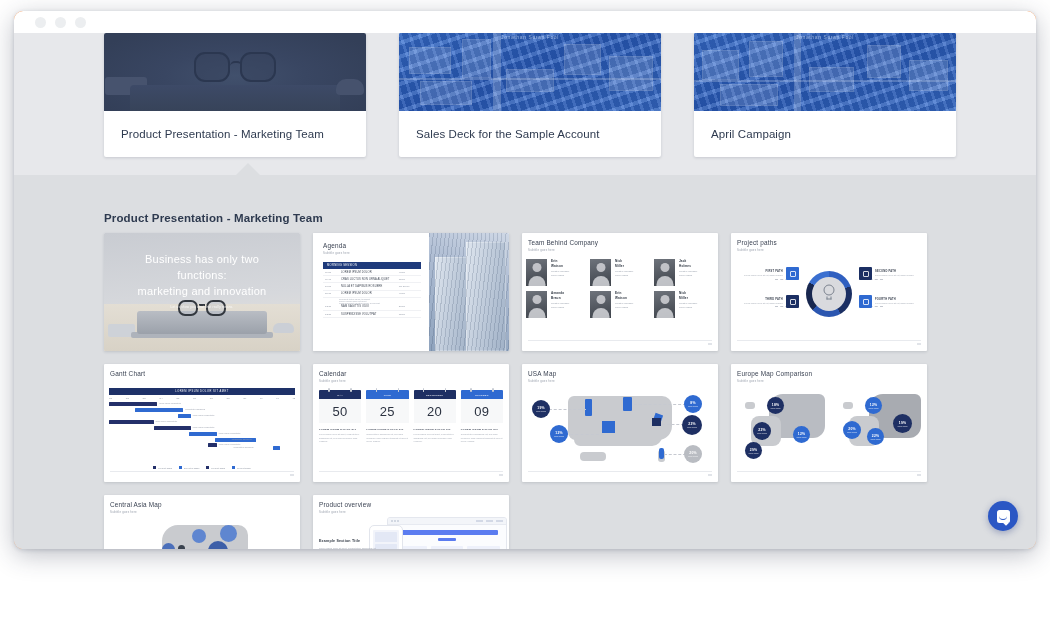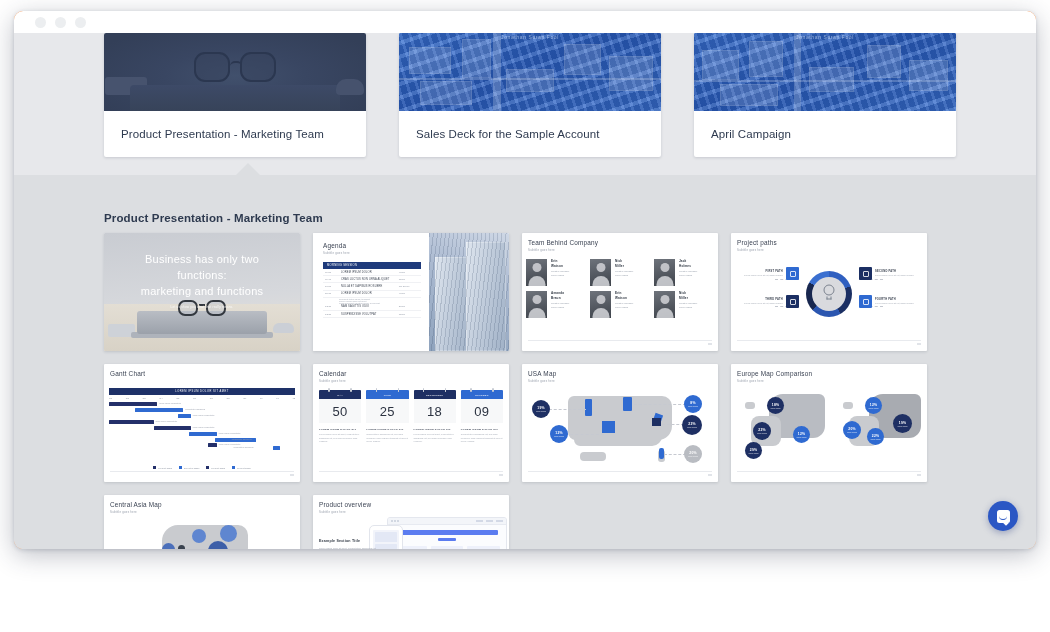--- a/index.html
+++ b/index.html
@@ -348,21 +348,21 @@
               <div class="lap2"></div>
                 <div class="lap"></div>
               <div class="gl">
                 <div class="lens l"></div>
                   <div class="br"></div>
                   <div class="lens r"></div>
               </div>
             </div>
             <div class="hero-text">
               <div class="l1">Business has only two functions:</div>
-              <div class="l1">marketing and functions</div>
+              <div class="l1">marketing and innovation</div>
               <div class="l2">Let us show you what that really means.</div>
             </div>
           </div>
 
           <div class="slide">
             <div class="ag-left">
               <div class="s-title">Agenda</div>
               <div class="s-sub">Subtitle goes here</div>
               <div class="ag-bar">
                 <span>MORNING SESSION</span>
@@ -597,21 +597,21 @@
                 <div class="cal-h">LOREM IPSUM DOLOR SIT</div>
                 <div class="cal-p">Consectetuer adipiscing elit, sed diam nonummy nibh euismod tincidunt ut laoreet dolore magna.</div>
               </div>
               <div class="cal-card">
                 <div class="cal-top" style="background:#1e2f63">
                     <span class="ring a"></span>
                     <span class="ring b"></span>
                   <span>SEPTEMBER</span>
                   </div>
                 <div class="cal-body">
-                    <span>18</span>
+                    <span>20</span>
                   </div>
                 <div class="cal-h">LOREM IPSUM DOLOR SIT</div>
                 <div class="cal-p">Lorem ipsum dolor sit amet, consectetuer adipiscing elit, sed diam nonummy nibh euismod.</div>
               </div>
               <div class="cal-card">
                 <div class="cal-top" style="background:#2f6ad1">
                     <span class="ring a"></span>
                     <span class="ring b"></span>
                   <span>OCTOBER</span>
                   </div>

